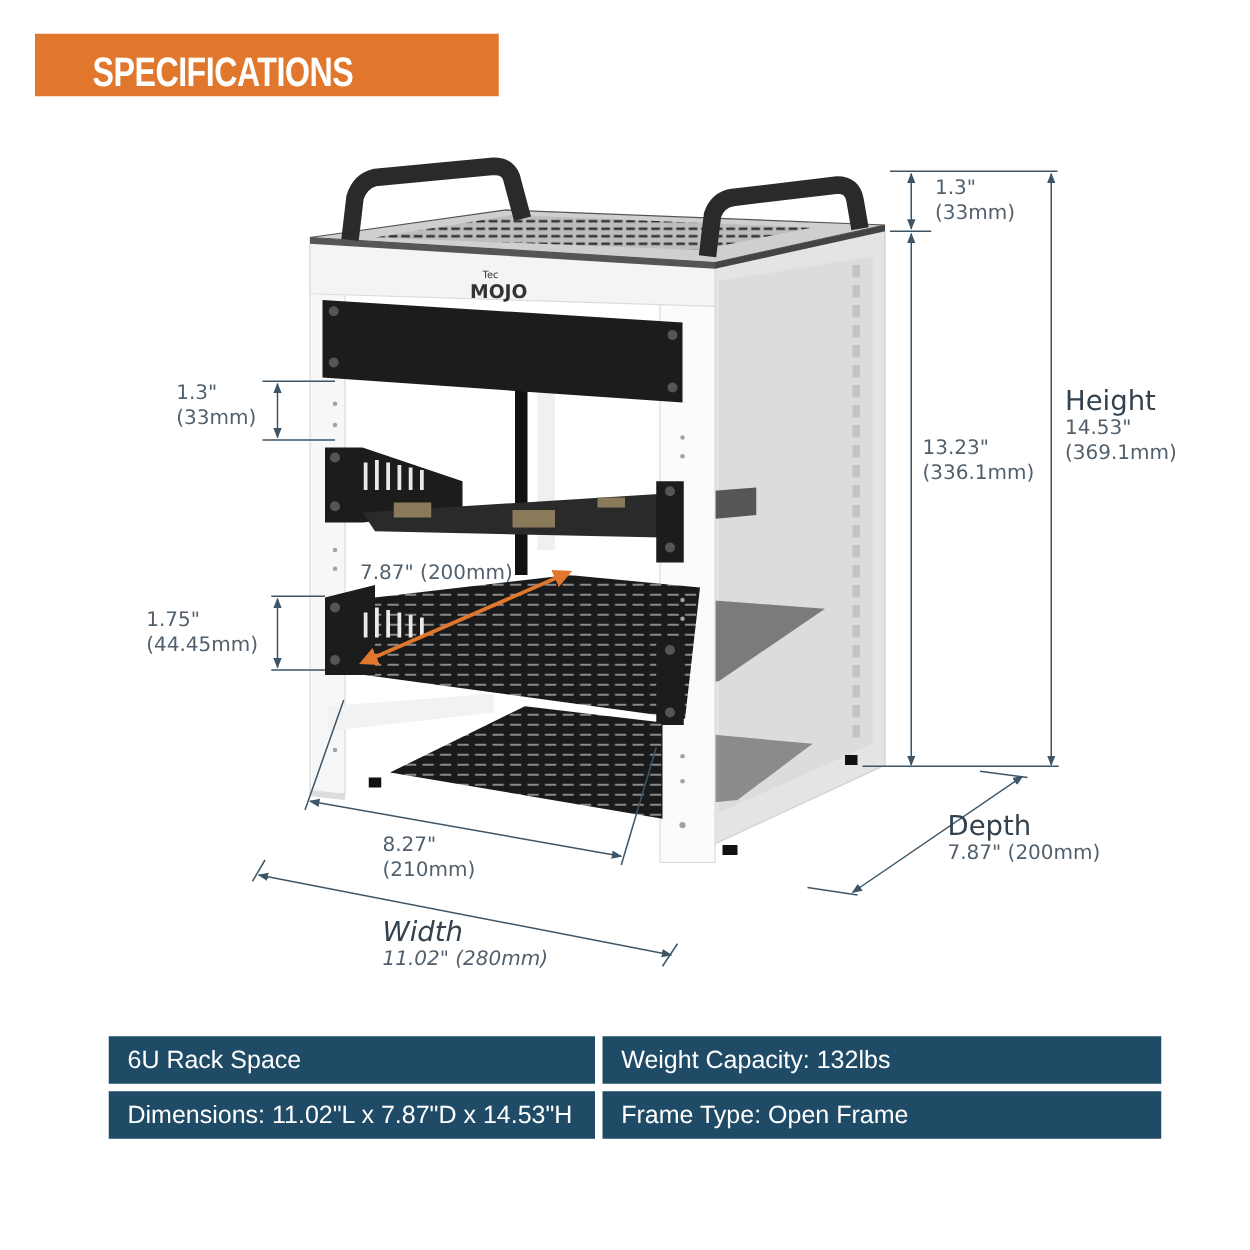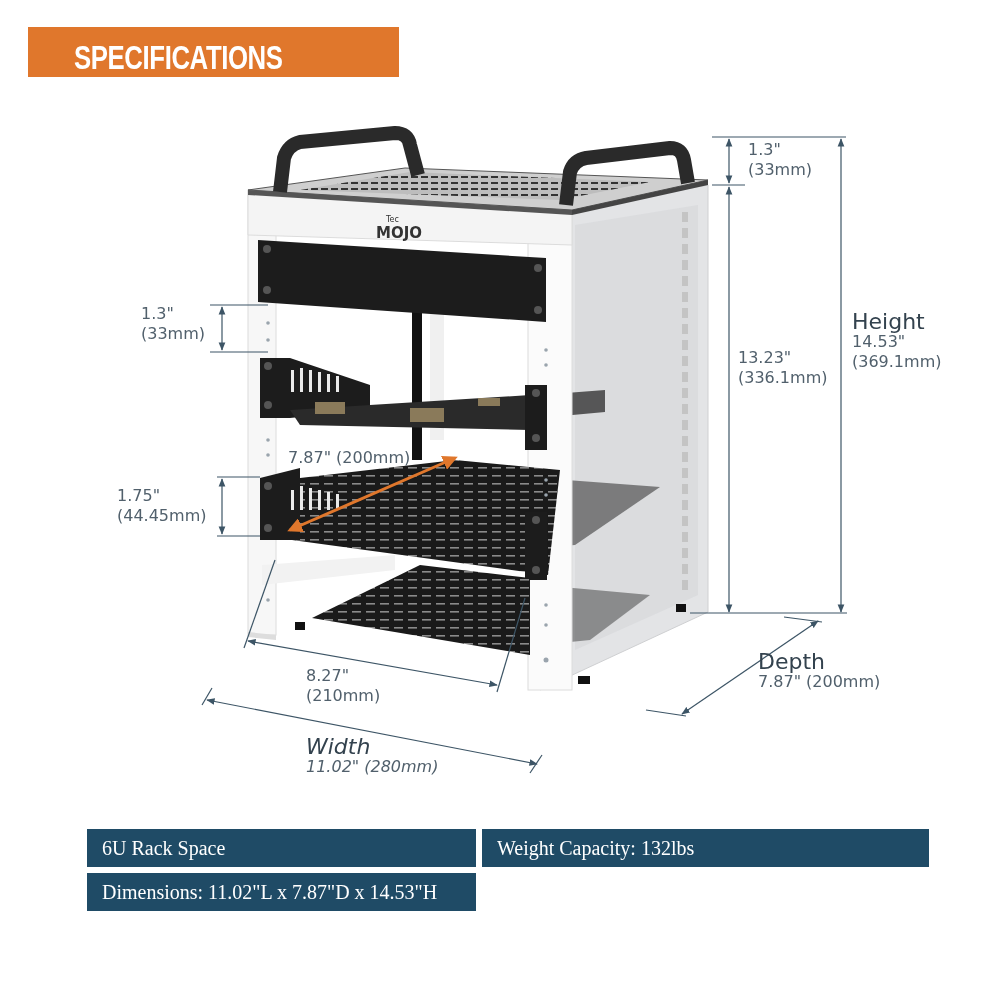--- a/index.html
+++ b/index.html
@@ -20,21 +20,21 @@
 
   .lbl { position: absolute; font-size: 16px; line-height: 20px; color: #51606c; white-space: nowrap; }
   .lbl .head { color: #33424e; font-size: 22px; }
 
   .specs {
     position: absolute; left: 87px; top: 829px; width: 842px;
     display: grid; grid-template-columns: 389px 447px; column-gap: 6px; row-gap: 6px;
   }
   .cell {
     background: #1f4b66; height: 38px; display: flex; align-items: center; padding-left: 15px;
-    color: #ffffff; font-size: 20px; font-family: Liberation Serif, serif; white-space: nowrap;
+    color: #ffffff; font-size: 20px; font-family: Liberation Sans, sans-serif; white-space: nowrap;
   }
 </style>
 </head>
 <body>
 
 <div class="banner">
   <span>SPECIFICATIONS</span>
 </div>
 
 <svg class="product" viewBox="0 0 1000 820">
@@ -229,13 +229,14 @@
 </div>
 <div class="lbl" style="left:758px; top:652px;">
   <div class="head">Depth</div>
   <div>7.87" (200mm)</div>
 </div>
 
 <div class="specs">
   <div class="cell">6U Rack Space</div>
   <div class="cell">Weight Capacity: 132lbs</div>
   <div class="cell">Dimensions: 11.02"L x 7.87"D x 14.53"H</div>
+  <div class="cell">Frame Type: Open Frame</div>
 </div>
 
 </body></html>

